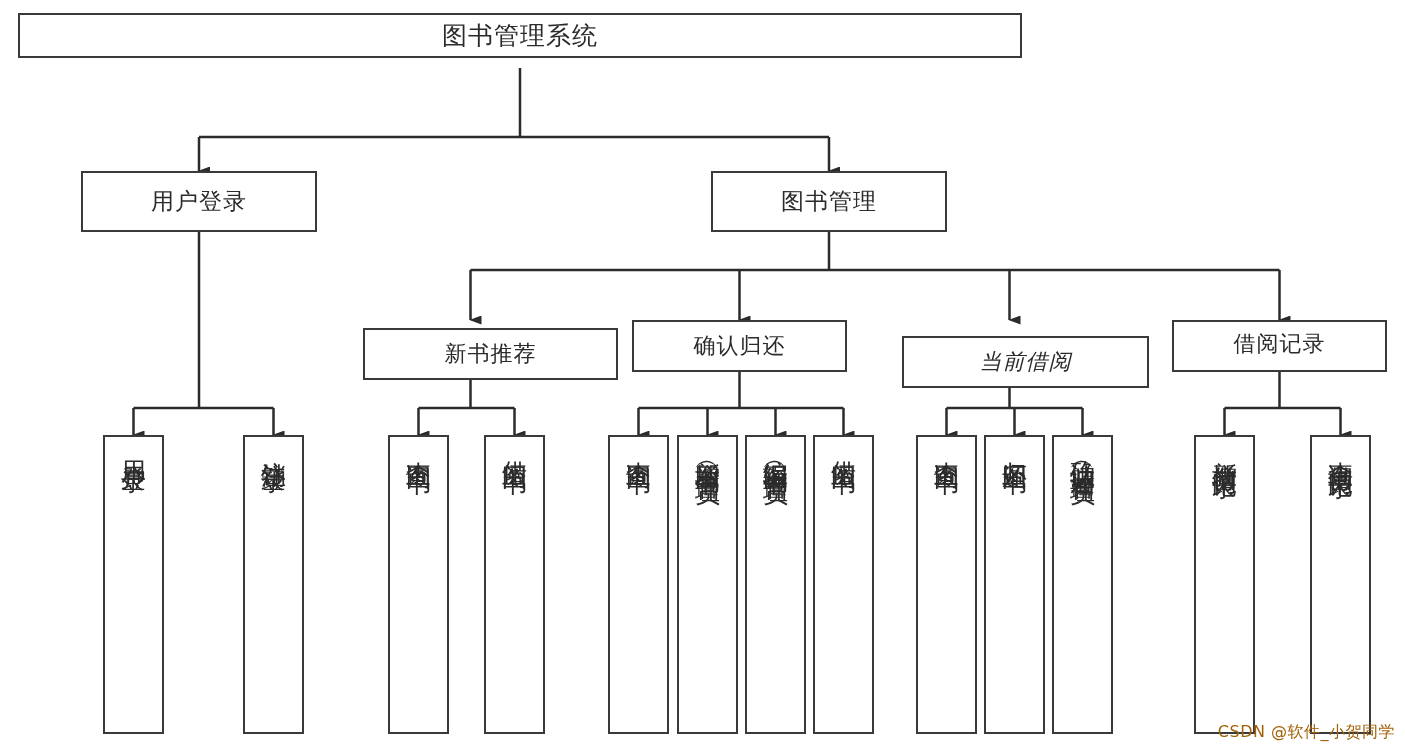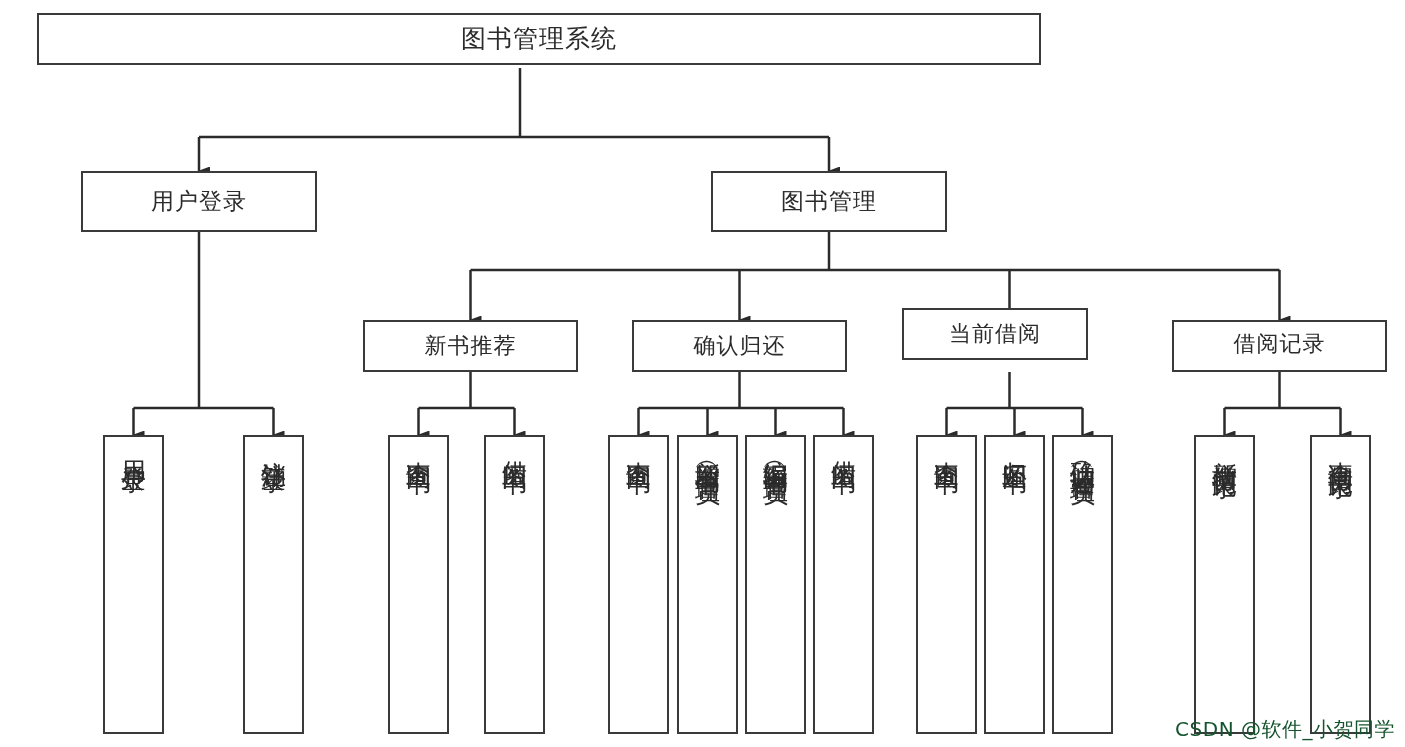--- a/index.html
+++ b/index.html
@@ -61,22 +61,22 @@
     white-space: normal;
   }
   .node-leaf {
     align-items: flex-start;
     padding-top: 4px;
   }
   .watermark {
     position: absolute;
     right: 10px;
     bottom: 4px;
-    font-size: 20px;
-    color: #14532d;
+    font-size: 16px;
+    color: #a16207;
     letter-spacing: 0.5px;
     white-space: nowrap;
     pointer-events: none;
     margin-top: 27px;
   }
 </style>
 </head>
 <body>
 
 <div id="diagram-root">
@@ -118,36 +118,36 @@
         <line x1="1014.5" y1="408" x2="1014.5" y2="435" stroke="#2b2b2b" stroke-width="2.5" marker-end="url(#arrowhead)"></line>
         <line x1="1082.5" y1="408" x2="1082.5" y2="435" stroke="#2b2b2b" stroke-width="2.5" marker-end="url(#arrowhead)"></line>
         <line x1="1279.5" y1="372" x2="1279.5" y2="408" stroke="#2b2b2b" stroke-width="2.5"></line>
         <line x1="1224.5" y1="408" x2="1340.5" y2="408" stroke="#2b2b2b" stroke-width="2.5"></line>
         <line x1="1224.5" y1="408" x2="1224.5" y2="435" stroke="#2b2b2b" stroke-width="2.5" marker-end="url(#arrowhead)"></line>
         <line x1="1340.5" y1="408" x2="1340.5" y2="435" stroke="#2b2b2b" stroke-width="2.5" marker-end="url(#arrowhead)"></line>
       </g>
   </svg>
 
   <div id="nodes-layer">
-      <div class="node-box node-root" style="left: 18px; top: 13px; width: 1004px; height: 52px; margin-left: 19px;">
+      <div class="node-box node-root" style="left: 18px; top: 13px; width: 1004px; height: 45px;">
         <span class="node-label">图书管理系统</span>
       </div>
       <div class="node-box node-level2" style="left: 81px; top: 171px; width: 236px; height: 61px;">
         <span class="node-label">用户登录</span>
       </div>
       <div class="node-box node-level2" style="left: 711px; top: 171px; width: 236px; height: 61px;">
         <span class="node-label">图书管理</span>
       </div>
-      <div class="node-box node-level3" style="left: 363px; top: 320px; width: 215px; height: 52px;">
+      <div class="node-box node-level3" style="left: 363px; top: 328px; width: 255px; height: 52px;">
         <span class="node-label">新书推荐</span>
       </div>
       <div class="node-box node-level3" style="left: 632px; top: 320px; width: 215px; height: 52px;">
         <span class="node-label">确认归还</span>
       </div>
-      <div class="node-box node-level3" style="left: 902px; top: 308px; width: 186px; height: 52px;">
+      <div class="node-box node-level3" style="left: 902px; top: 336px; width: 247px; height: 52px; font-style: italic;">
         <span class="node-label">当前借阅</span>
       </div>
       <div class="node-box node-level3" style="left: 1172px; top: 320px; width: 215px; height: 52px; font-family: Liberation Mono, monospace;">
         <span class="node-label">借阅记录</span>
       </div>
       <div class="node-box node-leaf" style="left: 103px; top: 435px; width: 61px; height: 299px;">
         <span class="node-label">用户登录</span>
       </div>
       <div class="node-box node-leaf" style="left: 243px; top: 435px; width: 61px; height: 299px;">
         <span class="node-label">注销登录</span>

